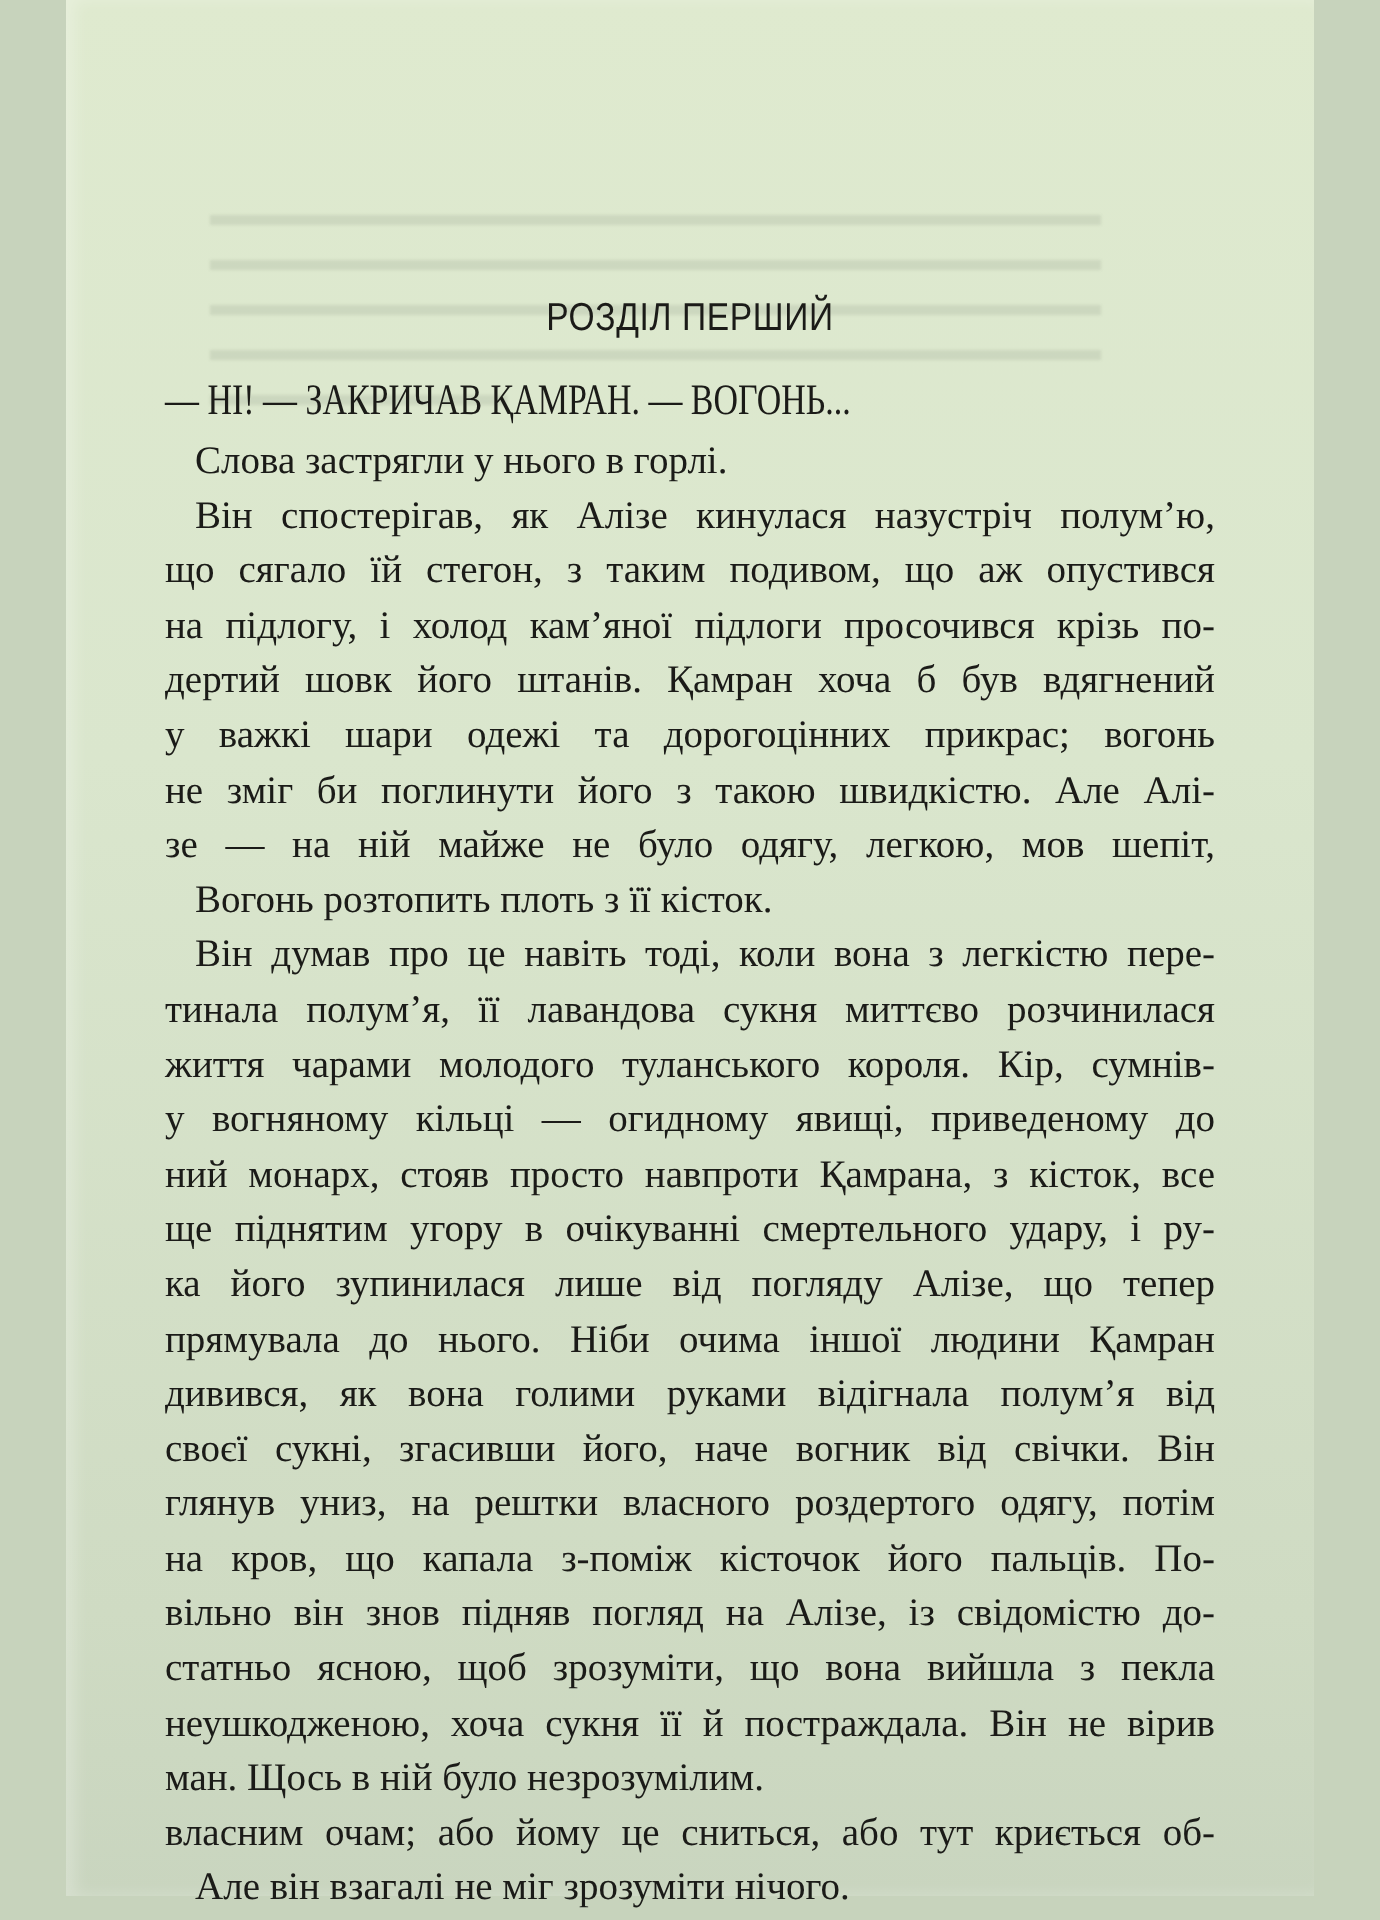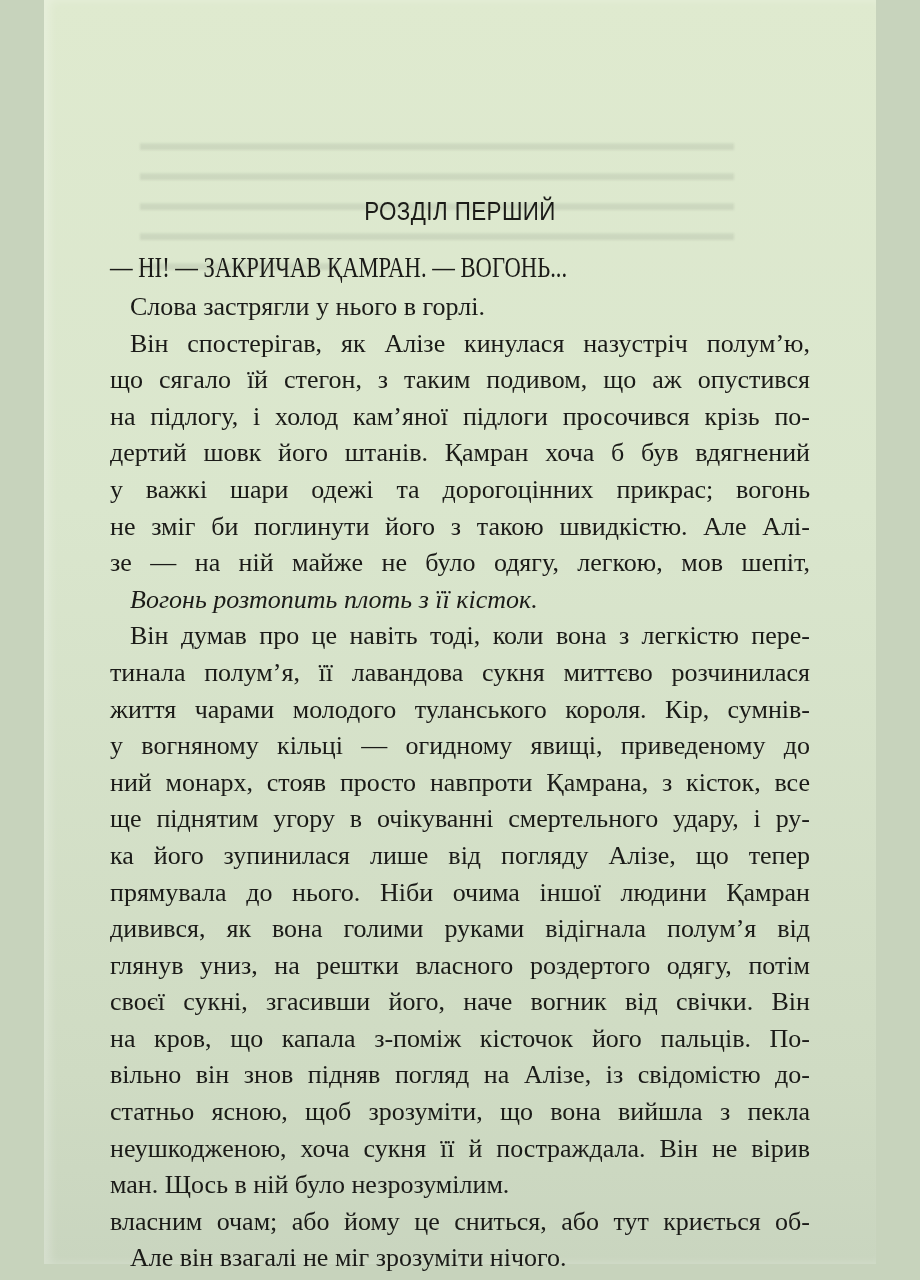--- a/index.html
+++ b/index.html
@@ -74,21 +74,20 @@
       white-space: nowrap;
       overflow: visible;
     }
     .line.last {
       text-align-last: left;
     }
     .indent {
       padding-left: 20px;
     }
     .italic {
-      font-style: italic;
     }
   </style>
 </head>
 <body>
 
 <div class="page">
   <div class="ghost" aria-hidden="true">
     ▬▬▬▬▬▬▬▬▬▬▬▬▬▬▬▬▬▬▬▬▬▬▬▬▬▬▬<br>
     ▬▬▬▬▬▬▬▬▬▬▬▬▬▬▬▬▬▬▬▬▬▬▬▬▬▬▬<br>
     ▬▬▬▬▬▬▬▬▬▬▬▬▬▬▬▬▬▬▬▬▬▬▬▬▬▬▬<br>
@@ -119,22 +118,22 @@
         <div class="para">
           <span class="line indent">Він думав про це навіть тоді, коли вона з легкістю пере-</span>
           <span class="line">тинала полум’я, її лавандова сукня миттєво розчинилася</span>
           <span class="line">життя чарами молодого туланського короля. Кір, сумнів-</span>
           <span class="line">у вогняному кільці — огидному явищі, приведеному до</span>
           <span class="line">ний монарх, стояв просто навпроти Қамрана, з кісток, все</span>
           <span class="line">ще піднятим угору в очікуванні смертельного удару, і ру-</span>
           <span class="line">ка його зупинилася лише від погляду Алізе, що тепер</span>
           <span class="line">прямувала до нього. Ніби очима іншої людини Қамран</span>
           <span class="line">дивився, як вона голими руками відігнала полум’я від</span>
+          <span class="line">своєї сукні, згасивши його, наче вогник від свічки. Він</span>
           <span class="line">глянув униз, на рештки власного роздертого одягу, потім</span>
-          <span class="line">своєї сукні, згасивши його, наче вогник від свічки. Він</span>
           <span class="line">на кров, що капала з-поміж кісточок його пальців. По-</span>
           <span class="line">вільно він знов підняв погляд на Алізе, із свідомістю до-</span>
           <span class="line">статньо ясною, щоб зрозуміти, що вона вийшла з пекла</span>
           <span class="line">неушкодженою, хоча сукня її й постраждала. Він не вірив</span>
           <span class="line last">ман. Щось в ній було незрозумілим.</span>
           <span class="line">власним очам; або йому це сниться, або тут криється об-</span>
         </div>
         <div class="para">
           <span class="line last indent">Але він взагалі не міг зрозуміти нічого.</span>
         </div>

